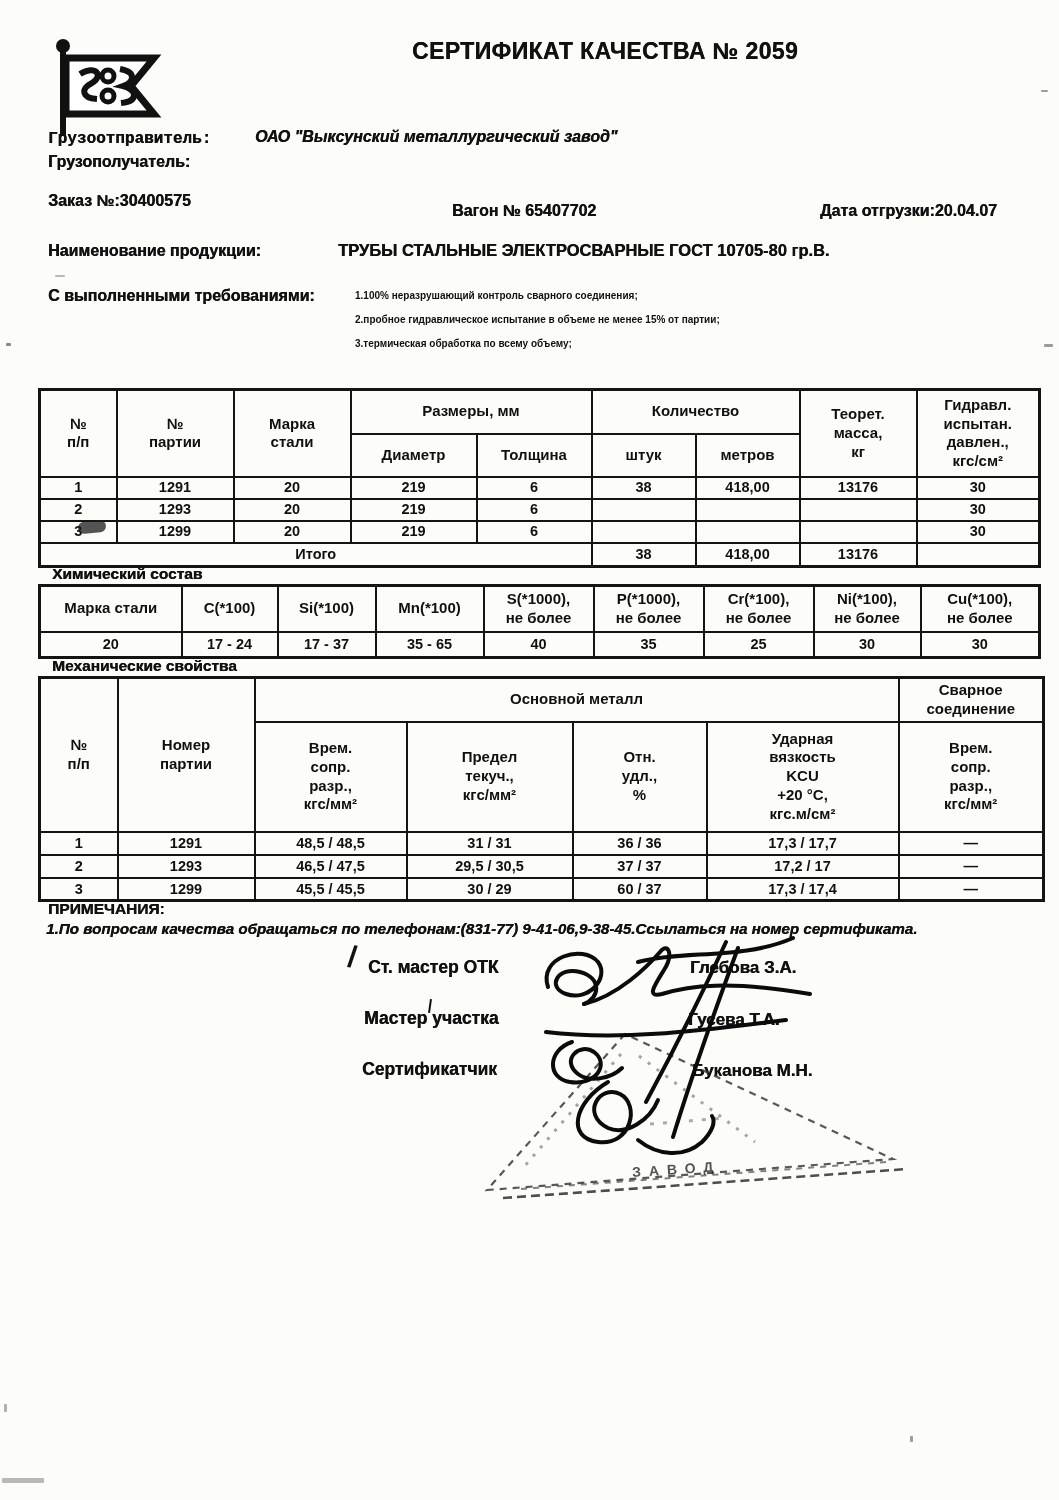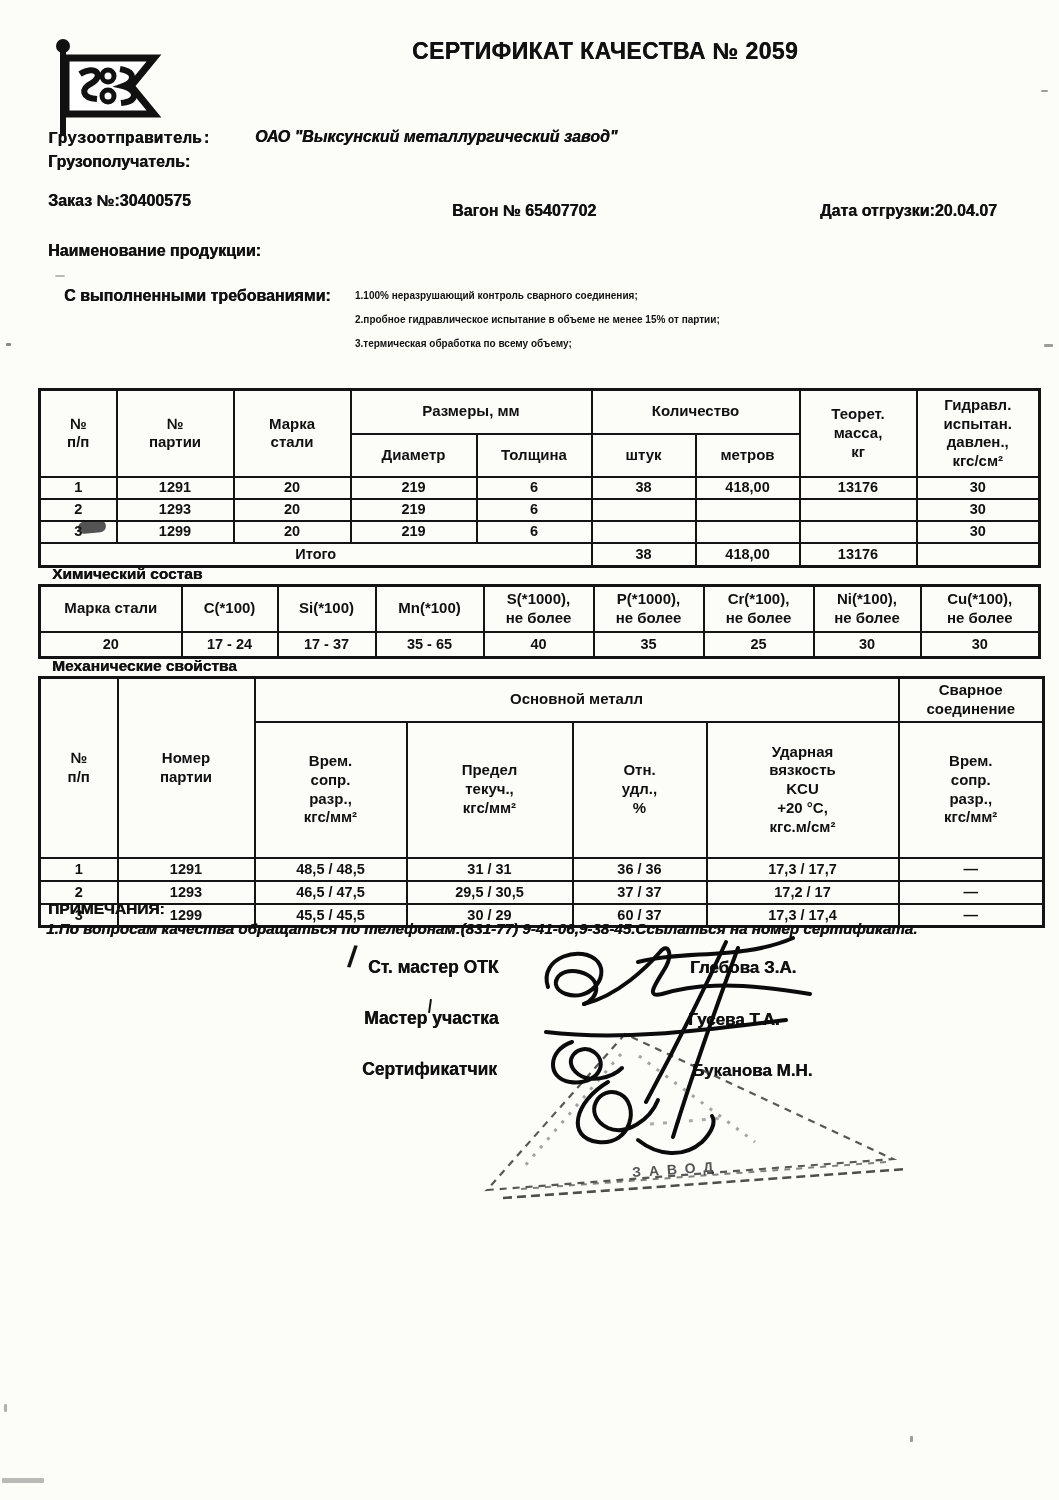--- a/index.html
+++ b/index.html
@@ -52,22 +52,23 @@
 
   <div class="abs lbl ink" style="left:48px; top:130px;font-family:Liberation Mono, monospace;">Грузоотправитель:</div>
   <div class="abs lbl italic ink" style="left:255px; top:128px;">ОАО "Выксунский металлургический завод"</div>
   <div class="abs lbl ink" style="left:48px; top:153px;">Грузополучатель:</div>
 
   <div class="abs lbl ink" style="left:48px; top:192px;">Заказ №:30400575</div>
   <div class="abs lbl ink" style="left:452px; top:202px;">Вагон № 65407702</div>
   <div class="abs lbl ink" style="left:820px; top:202px;">Дата отгрузки:20.04.07</div>
 
   <div class="abs lbl ink" style="left:48px; top:242px;">Наименование продукции:</div>
-
-  <div class="abs lbl ink" style="left:48px; top:287px;margin-left:16px;">С выполненными требованиями:</div>
+  <div class="abs lbl ink" style="left:338px; top:241px; font-size:16.5px;">ТРУБЫ СТАЛЬНЫЕ ЭЛЕКТРОСВАРНЫЕ  ГОСТ 10705-80 гр.В.</div>
+
+  <div class="abs lbl ink" style="left:48px; top:287px;">С выполненными требованиями:</div>
   <div class="abs" style="left:355px; top:284px; width:660px;">
     <div class="req-line">1.100% неразрушающий контроль сварного соединения;</div>
     <div class="req-line">2.пробное гидравлическое испытание в объеме не менее 15% от партии;</div>
     <div class="req-line">3.термическая обработка по всему объему;</div>
   </div>
 
   <table class="doc-table" style="left:38px; top:388px; width:1000px;">
     <colgroup>
       <col style="width:77px">
         <col style="width:117px">
@@ -206,21 +207,21 @@
     <tbody>
       <tr style="height:44px;">
         <th rowspan="2" class="pre">№
 п/п</th>
         <th rowspan="2" class="pre">Номер
 партии</th>
         <th colspan="4">Основной  металл</th>
         <th class="pre">Сварное
 соединение</th>
       </tr>
-      <tr style="height:136px;">
+      <tr style="height:110px;">
         <th class="pre">Врем.
 сопр.
 разр.,
 кгс/мм²</th>
         <th class="pre">Предел
 текуч.,
 кгс/мм²</th>
         <th class="pre">Отн.
 удл.,
 %</th>

